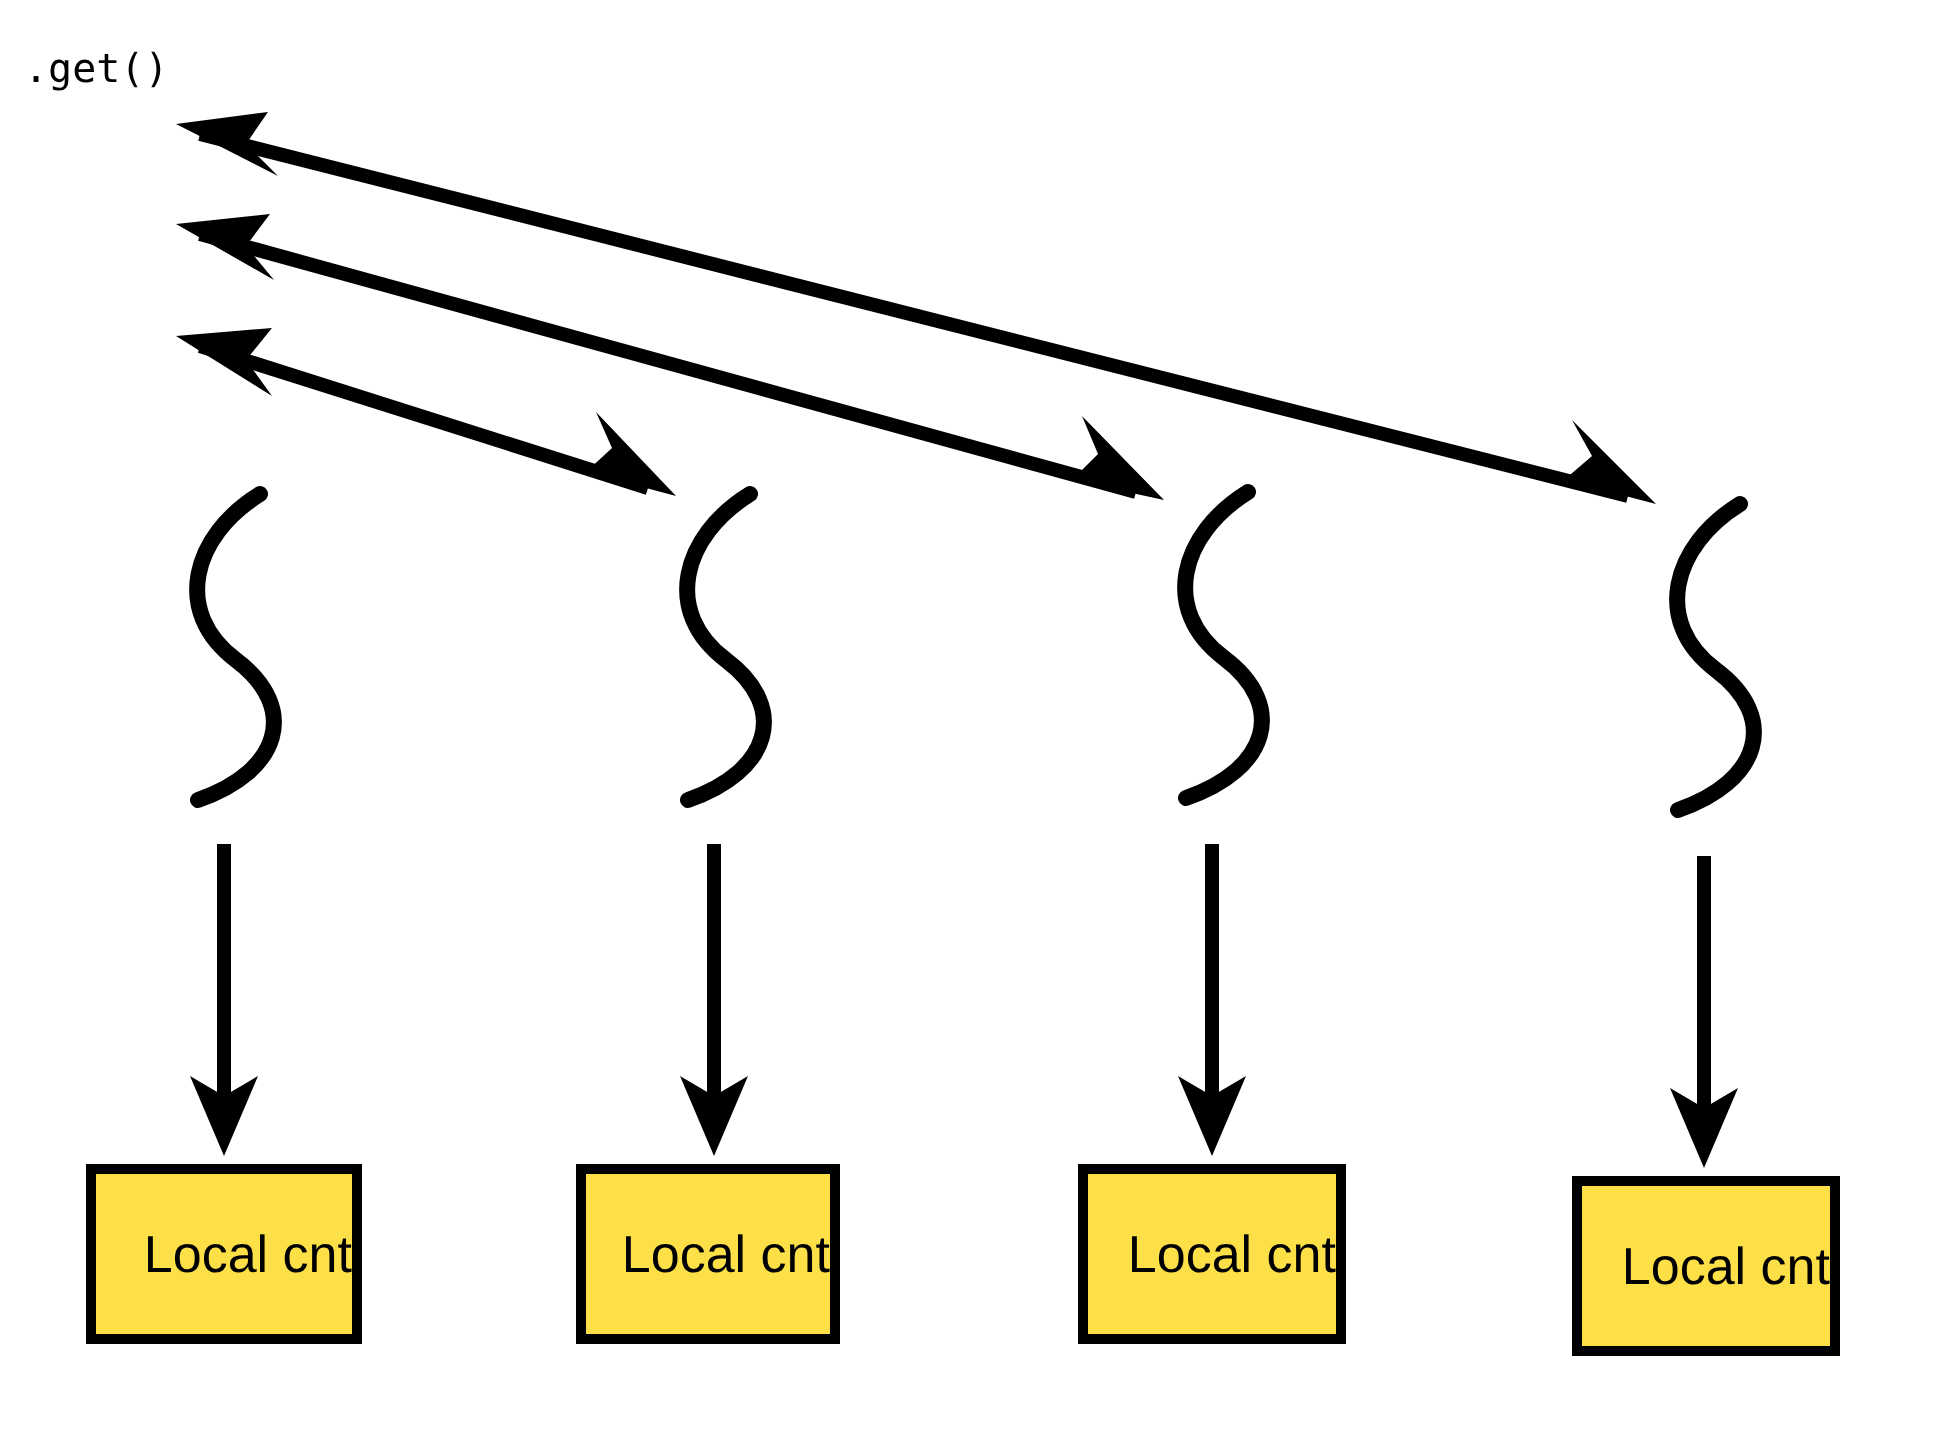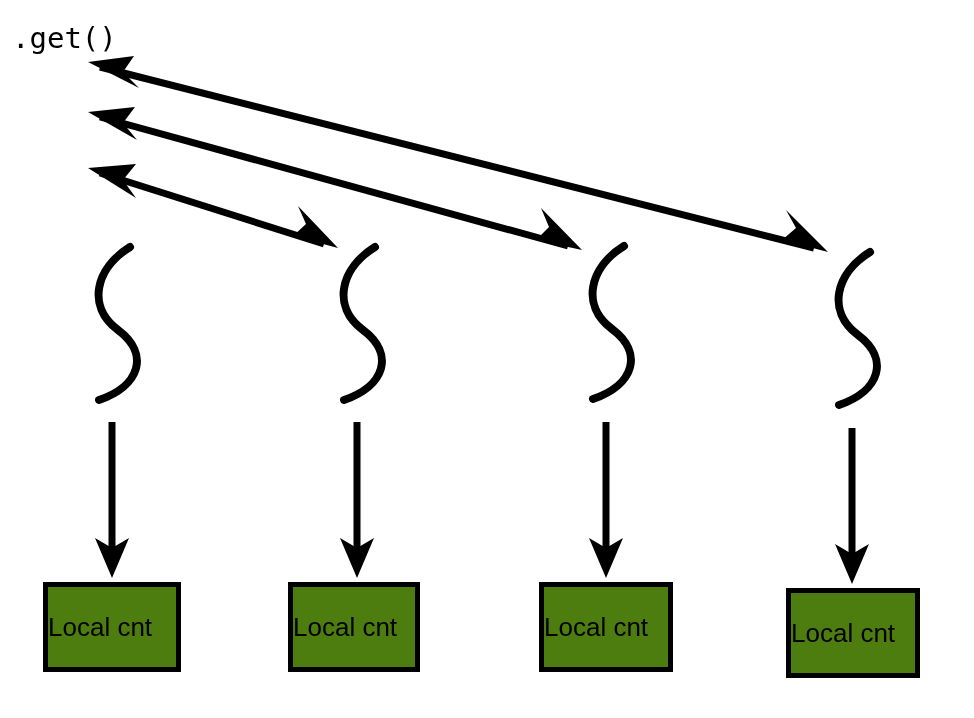--- a/index.html
+++ b/index.html
@@ -21,34 +21,34 @@
     position: absolute;
     top: 0;
     left: 0;
     width: 974px;
     height: 718px;
     display: block;
   }
   .call-label {
     position: absolute;
     font-family: "DejaVu Sans Mono", "Liberation Mono", monospace;
-    font-size: 29px;
+    font-size: 20px;
     color: #000000;
     letter-spacing: 0px;
     white-space: nowrap;
     line-height: 1;
   }
   .node-box {
     position: absolute;
     box-sizing: border-box;
-    background: #4d7c0f;
+    background: #fde047;
     border: 5px solid #000000;
     display: flex;
     align-items: center;
-    justify-content: flex-start;
+    justify-content: flex-end;
   }
   .node-label {
     font-family: "Liberation Sans", sans-serif;
     font-size: 26px;
     color: #000000;
     white-space: nowrap;
     line-height: 1;
   }
 </style>
 </head>

